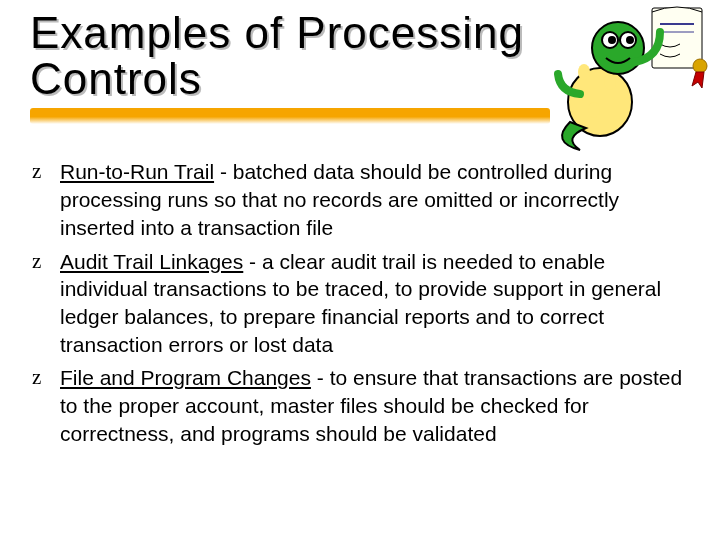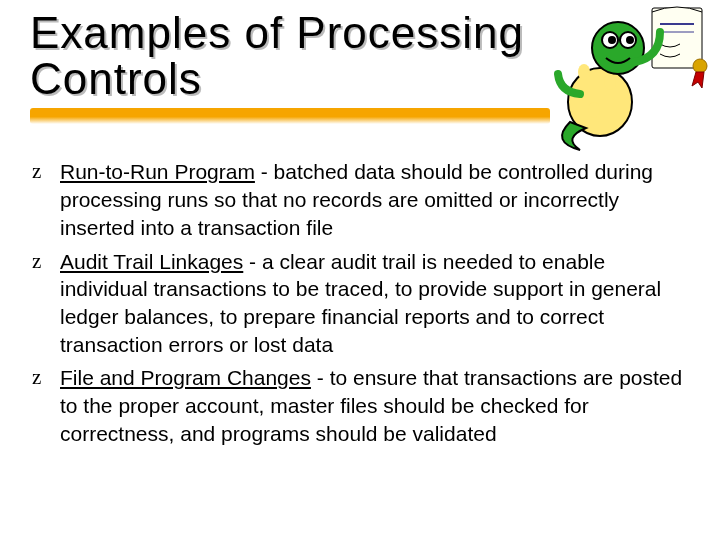--- a/index.html
+++ b/index.html
@@ -51,21 +51,21 @@
     </svg>
   </div>
 
   <div class="title-wrap">
     <h1>Examples of Processing Controls</h1>
     <div class="underline"></div>
   </div>
 
   <ul class="bul">
     <li>
-      <span class="term u">Run-to-Run Program</span><span> - batched data should be controlled during processing runs so that no records are omitted or incorrectly inserted into a transaction file</span>
+      <span class="term u">Run-to-Run Trail</span><span> - batched data should be controlled during processing runs so that no records are omitted or incorrectly inserted into a transaction file</span>
     </li>
     <li>
       <span class="term u">Audit Trail Linkages</span><span> - a clear audit trail is needed to enable individual transactions to be traced, to provide support in general ledger balances, to prepare financial reports and to correct transaction errors or lost data</span>
     </li>
     <li>
       <span class="term u">File and Program Changes</span><span> - to ensure that transactions are posted to the proper account, master files should be checked for correctness, and programs should be validated</span>
     </li>
   </ul>
 
 </div>

